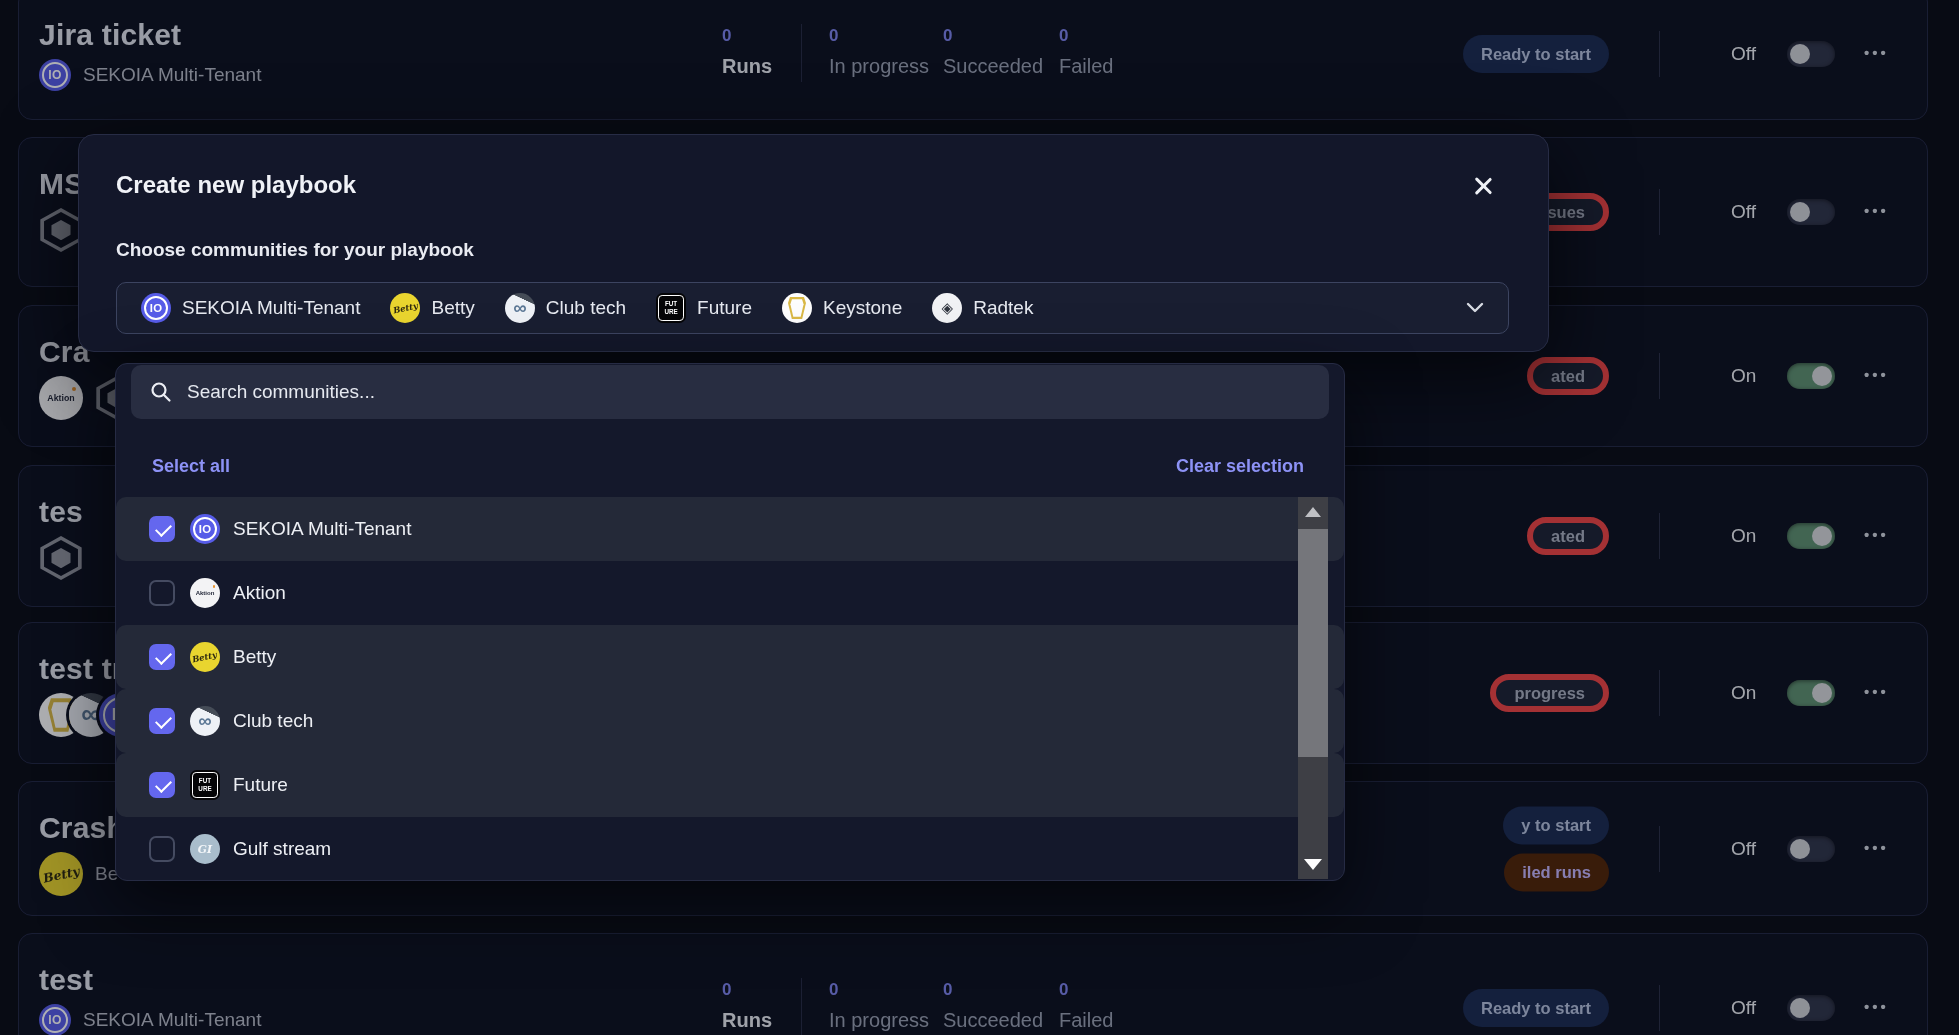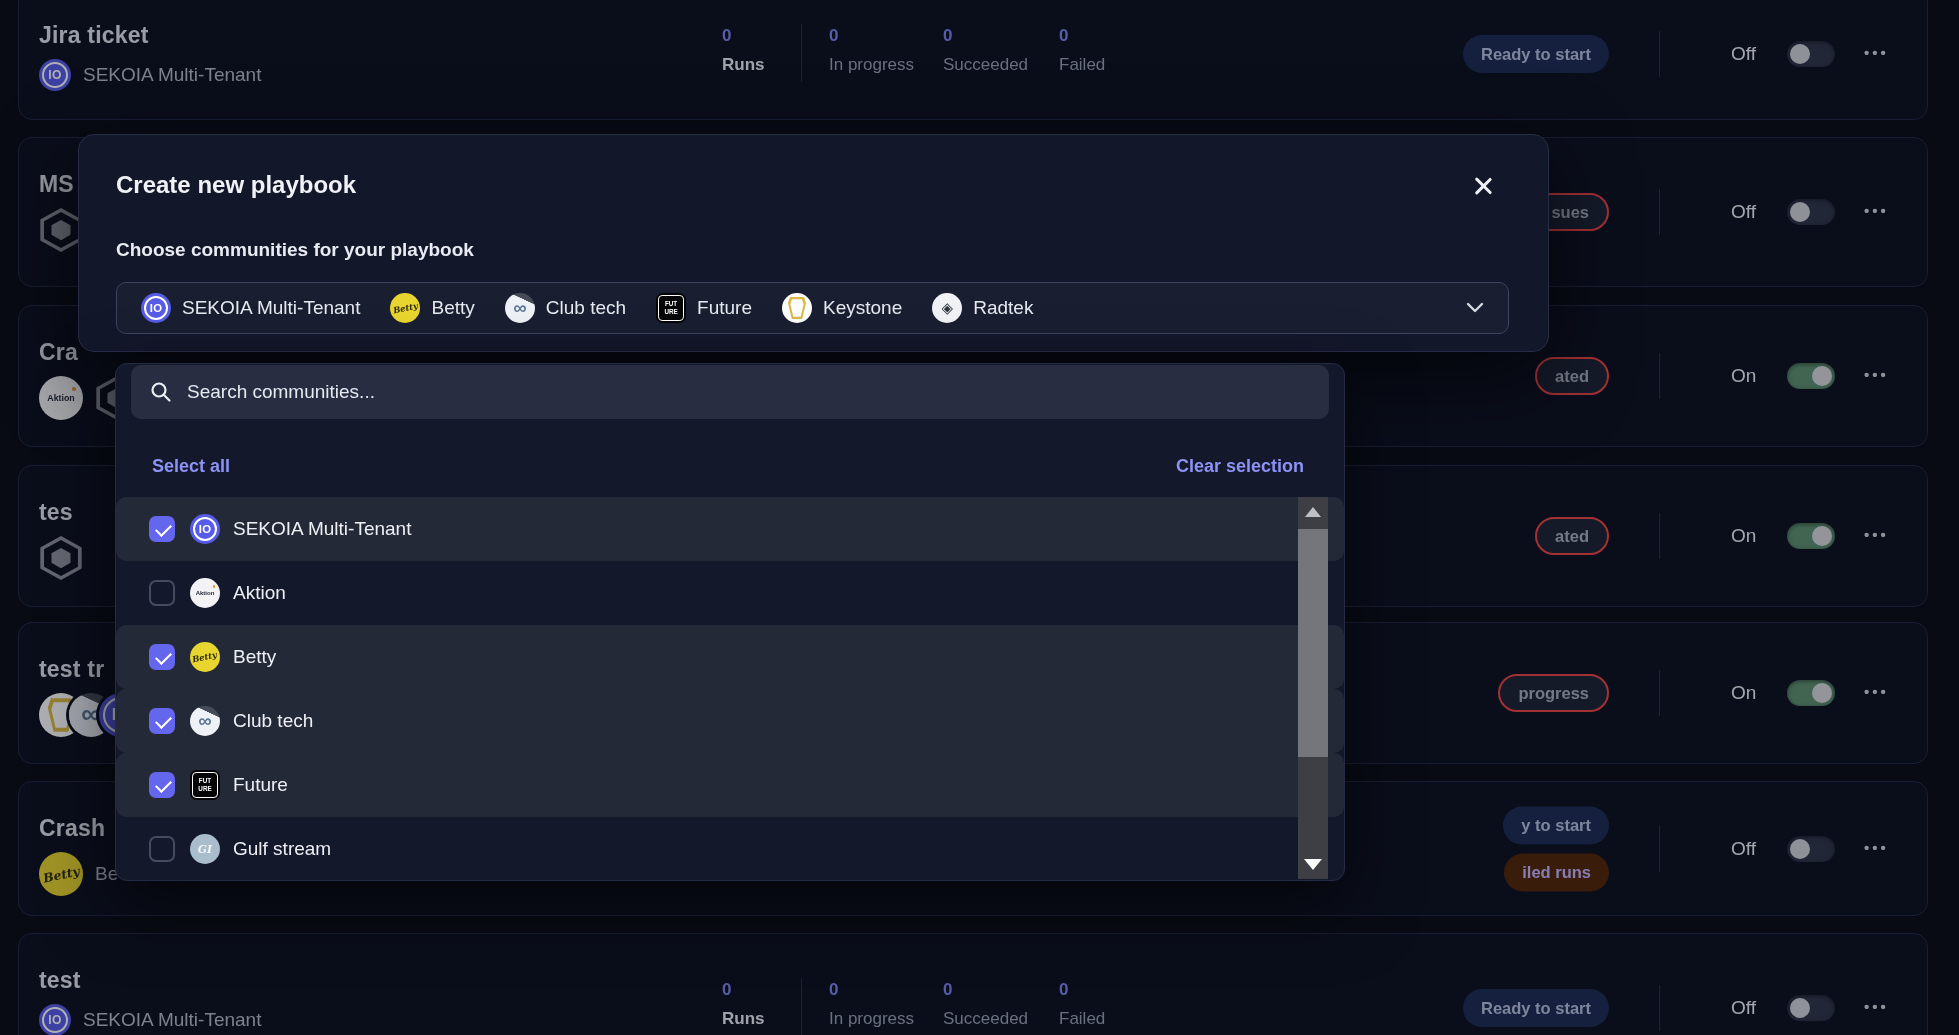--- a/index.html
+++ b/index.html
@@ -12,44 +12,44 @@
           border:1px solid #232845; border-radius:14px; }
   #rows .card:nth-child(1){ top:-12px; height:132px; }
   #rows .card:nth-child(2){ top:137px; height:150px; }
   #rows .card:nth-child(3){ top:305px; height:142px; }
   #rows .card:nth-child(4){ top:465px; height:142px; }
   #rows .card:nth-child(5){ top:622px; height:142px; }
   #rows .card:nth-child(6){ top:781px; height:135px; }
   #rows .card:nth-child(7){ top:933px; height:150px; }
 
   .row-main { position:absolute; left:20px; top:32px; }
-  .row-title { font-size:23px; font-weight:bold; color:#dfe2ea; letter-spacing:.2px; line-height:28px; }
+  .row-title { font-size:30px; font-weight:bold; color:#dfe2ea; letter-spacing:.2px; line-height:28px; }
   .row-iconrow { margin-top:10px; display:flex; align-items:center; gap:12px; }
   .row-iconrow.stack { gap:0; }
   .row-iconrow.stack .avatar { box-shadow:0 0 0 3px #0d1120; }
   .row-iconrow.stack .avatar + .avatar { margin-left:-14px; }
   .row-subtitle { font-size:19px; color:#b6bac6; }
 
   .card.fragment .avatar { width:44px; height:44px; font-size:44px; }
   .card.full .avatar { width:32px; height:32px; font-size:32px; }
 
   .row-stats { position:absolute; left:685px; top:50%; transform:translateY(-50%); height:60px; width:430px; }
   .stat-col { position:absolute; top:2px; }
   .stat-col.c1{ left:18px; } .stat-col.c2{ left:125px; } .stat-col.c3{ left:239px; } .stat-col.c4{ left:355px; }
   .stat-num { font-size:17px; font-weight:bold; color:#7e83ed; }
-  .stat-label { margin-top:9px; font-size:17px; color:#99a0b2; }
+  .stat-label { margin-top:9px; font-size:20px; color:#99a0b2; }
   .stat-col.c1 .stat-label { color:#e8ebf1; font-weight:bold; }
   .stat-divider { position:absolute; left:97px; top:0; width:1px; height:58px; background:#272c44; }
 
   .row-badges { position:absolute; right:318px; top:50%; transform:translateY(-50%);
                 display:flex; flex-direction:column; align-items:flex-end; gap:9px; }
   .badge { height:38px; display:flex; align-items:center; padding:0 18px;
            border-radius:19px; font-weight:bold; font-size:16.5px; white-space:nowrap; }
   .badge.ready   { background:#1b2b52; color:#b5c1dd; }
-  .badge.neutral { background:#1d2234; border:2px solid #ef4444; color:#a9afbf; }
+  .badge.neutral { background:#1d2234; border:6px solid #ef4444; color:#a9afbf; }
   .badge.failed  { background:#522507; color:#c4b5fd; }
 
   .vdiv2 { position:absolute; left:1640px; top:50%; transform:translateY(-50%);
            width:1px; height:46px; background:#2b3048; }
   .row-toggle { position:absolute; left:1712px; top:50%; transform:translateY(-50%);
                 display:flex; align-items:center; gap:31px; }
   .toggle-label { font-size:19px; color:#eef0f5; }
   .switch { width:48px; height:26px; border-radius:13px; background:#30354a; position:relative;
             box-shadow:inset 0 1px 4px rgba(0,0,0,.5); }
   .switch .knob { position:absolute; top:3px; left:3px; width:20px; height:20px;

